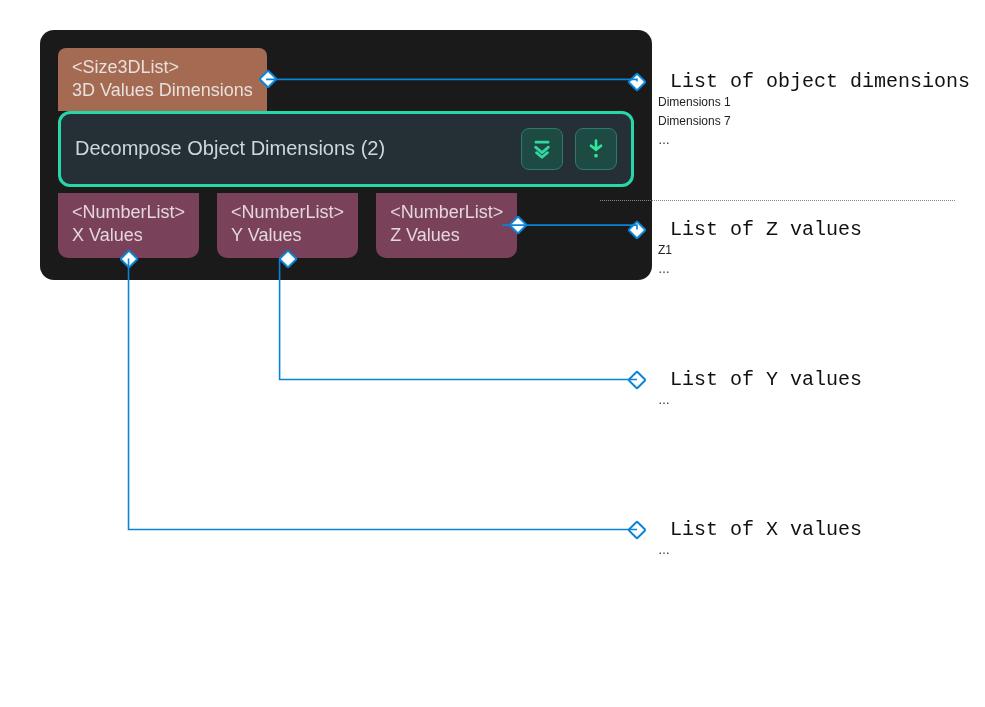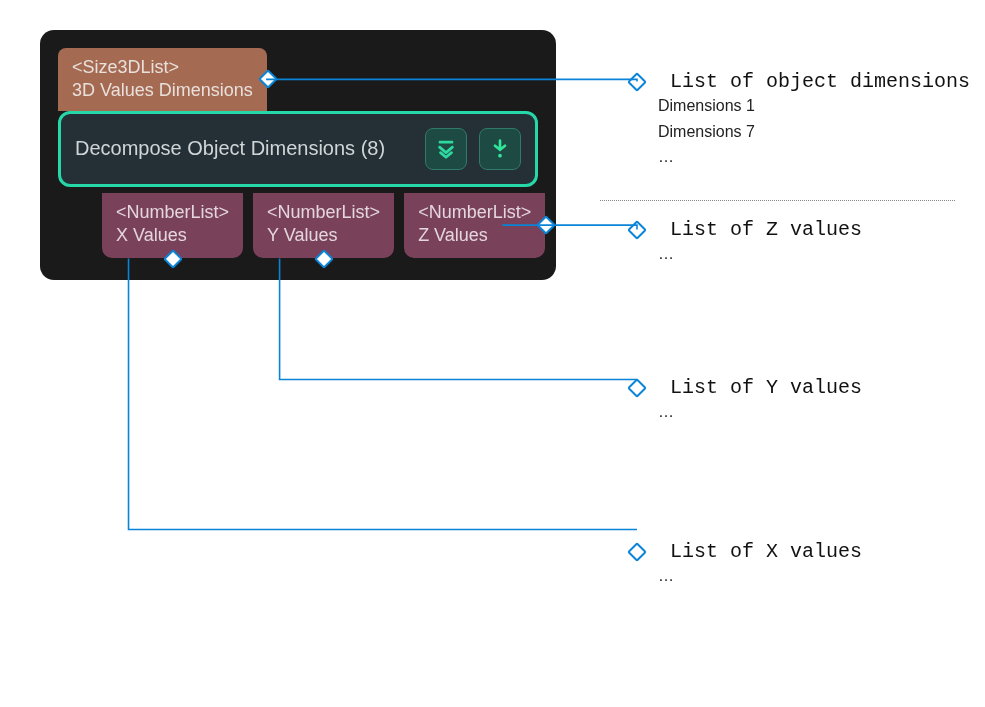--- a/index.html
+++ b/index.html
@@ -7,21 +7,21 @@
     width: 985px;
     height: 707px;
     background: #fff;
     font-family: -apple-system, BlinkMacSystemFont, "Segoe UI", Arial, sans-serif;
     position: relative;
   }
   .node-card {
     position: absolute;
     left: 40px;
     top: 30px;
-    width: 516px;
+    width: 612px;
     background: #1a1a1a;
     border-radius: 14px;
     padding: 18px 18px 22px 18px;
   }
   .input-port {
     display: inline-block;
     background: #a56a52;
     border-radius: 8px 8px 0 0;
     padding: 8px 14px 8px 14px;
     color: #e8e0dc;
@@ -51,23 +51,22 @@
     background: #1d4a42;
     border: 1.5px solid #2f7a68;
     border-radius: 8px;
     display: flex;
     align-items: center;
     justify-content: center;
     cursor: pointer;
   }
   .outputs {
     display: flex;
-    gap: 10px;
+    gap: 18px;
     margin-top: 6px;
-    margin-left: 44px;
   }
   .output-port {
     background: #7a425a;
     border-radius: 0 0 10px 10px;
     padding: 8px 14px 10px 14px;
     color: #e4d6dd;
     font-size: 18px;
     line-height: 1.3;
     position: relative;
     flex: 0 0 auto;
@@ -91,21 +90,21 @@
   .annotation .title {
     display: flex;
     align-items: center;
     gap: 26px;
     font-size: 20px;
     color: #111;
     font-family: Liberation Mono, monospace;
   }
   .annotation .sub {
     margin-left: 28px;
-    font-size: 16px;
+    font-size: 12px;
     color: #222;
     line-height: 1.6;
   }
   .ann-marker {
     width: 14px;
     height: 14px;
     background: #fff;
     border: 2px solid #0a84d6;
     transform: rotate(45deg);
     border-radius: 2px;
@@ -128,21 +127,21 @@
 </head>
 <body>
 
 <div class="node-card">
   <div class="input-port">
     <div class="type">&lt;Size3DList&gt;</div>
     <div>3D Values Dimensions</div>
     <div class="port-marker" id="pm-input" style="right:-8px; top:50%; margin-top:-7px;"></div>
   </div>
   <div class="node-body">
-    <div class="node-title">Decompose Object Dimensions (8)</div>
+    <div class="node-title">Decompose Object Dimensions (2)</div>
     <div class="icon-btn">
       <svg width="22" height="22" viewBox="0 0 24 24">
         <rect x="4" y="3" width="16" height="3" rx="1" fill="#2fd8a0"></rect>
         <path d="M5 10 L12 16 L19 10" stroke="#2fd8a0" stroke-width="3" fill="none" stroke-linecap="round" stroke-linejoin="round"></path>
         <path d="M6 16 L12 21 L18 16" stroke="#2fd8a0" stroke-width="3" fill="none" stroke-linecap="round" stroke-linejoin="round"></path>
       </svg>
     </div>
     <div class="icon-btn">
       <svg width="20" height="22" viewBox="0 0 24 24">
         <path d="M12 2 L12 13 M12 13 L6 8 M12 13 L18 8" stroke="#31e59b" stroke-width="3.2" fill="none" stroke-linecap="round" stroke-linejoin="round"></path>
@@ -179,32 +178,33 @@
   <div class="sub">…</div>
 </div>
 
 <div class="divider"></div>
 
 <div class="annotation" id="ann-z" style="top:218px;">
   <div class="title">
     <div class="ann-marker"></div>
     <span>List of Z values</span>
   </div>
-  <div class="sub">…</div>
-</div>
-
-<div class="annotation" id="ann-y" style="top:376px;">
+  <div class="sub">Z1</div>
+  <div class="sub">…</div>
+</div>
+
+<div class="annotation" id="ann-y" style="top:368px;">
   <div class="title">
     <div class="ann-marker"></div>
     <span>List of Y values</span>
   </div>
   <div class="sub">…</div>
 </div>
 
-<div class="annotation" id="ann-x" style="top:540px;">
+<div class="annotation" id="ann-x" style="top:518px;">
   <div class="title">
     <div class="ann-marker"></div>
     <span>List of X values</span>
   </div>
   <div class="sub">…</div>
 </div>
 
 <svg class="connector" id="connectors">
     <path d="M 266.078125 79.390625 L 637 79.390625 L 637 81.49999618530273" stroke="#0a84d6" stroke-width="1.6" fill="none"></path>
     <path d="M 502.1875 225.171875 L 637 225.171875 L 637 229.5" stroke="#0a84d6" stroke-width="1.6" fill="none"></path>

